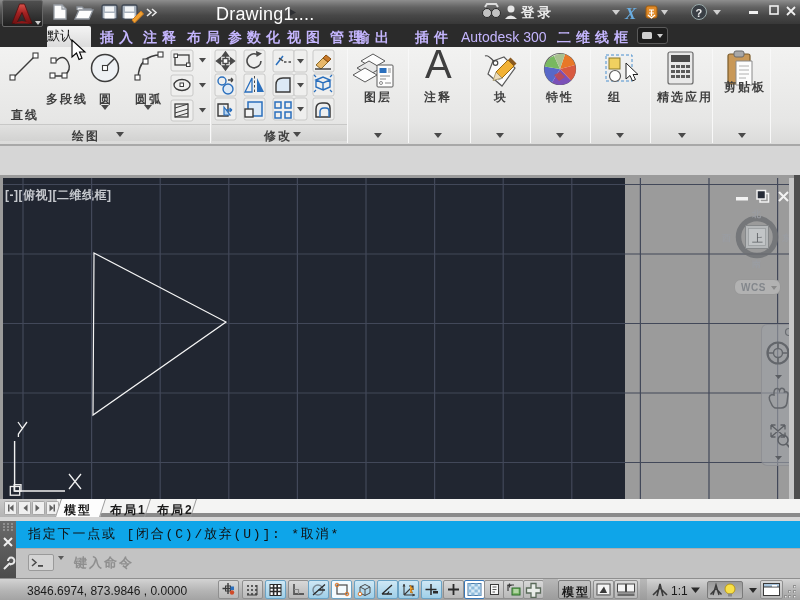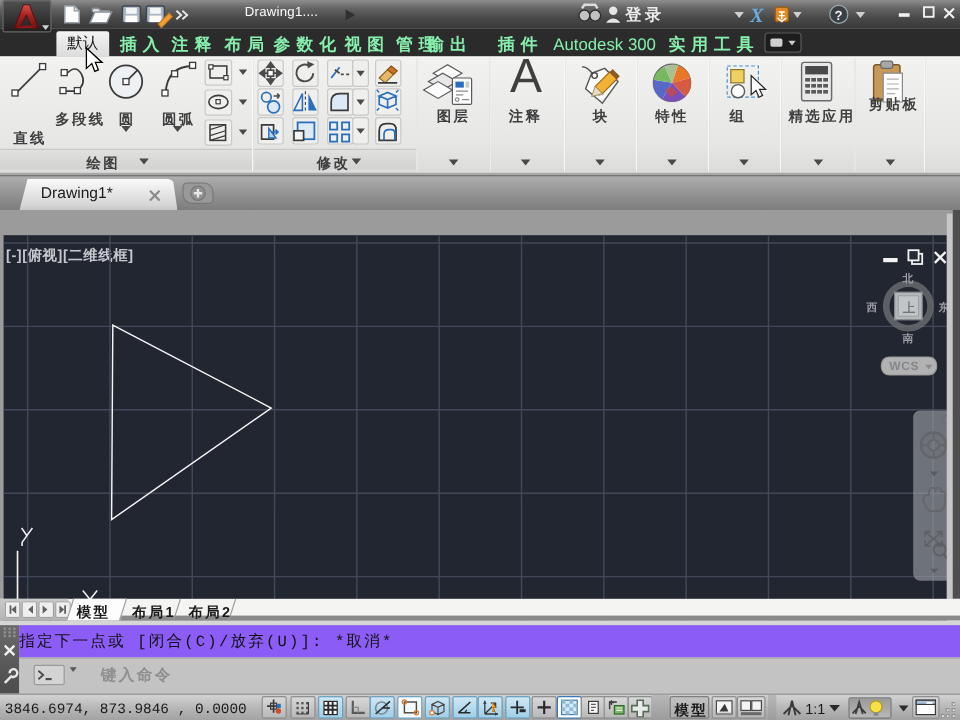--- a/index.html
+++ b/index.html
@@ -1,54 +1,54 @@
 <!DOCTYPE html>
 <html><head><meta charset="utf-8">
 <style>
 *{margin:0;padding:0;box-sizing:border-box}
 html,body{width:800px;height:600px;overflow:hidden;font-family:"Liberation Sans",sans-serif}
 #app{position:relative;width:800px;height:600px;background:#d6d6d6}
 .abs{position:absolute}
 
 #titlebar{position:absolute;left:0;top:0;width:800px;height:24px;background:linear-gradient(180deg,#8e8e8e,#636363 30%,#474747 65%,#383838)}
 #appbtn{position:absolute;left:2px;top:0;width:41px;height:27px;background:linear-gradient(180deg,#4f4f4f,#1f1f1f);border:1px solid #666;border-radius:2px;z-index:5}
-#titletext{position:absolute;left:204px;top:4px;color:#fdfdfd;font-size:11px;letter-spacing:0.2px}
+#titletext{position:absolute;left:216px;top:4px;color:#fdfdfd;font-size:18px;letter-spacing:0.2px}
 #searchbox{position:absolute;left:300px;top:3px;width:176px;height:18px;background:#e3e3e3;border:1px solid #4a4a4a;border-radius:2px;color:#9a9a9a;font-size:11px;line-height:17px;padding-left:6px;letter-spacing:1px}
 .cjk{letter-spacing:2px;font-weight:bold}
 #signin{position:absolute;left:521px;top:4px;color:#ececec;font-size:13.5px;letter-spacing:3px}
 
 #tabrow{position:absolute;left:0;top:24px;width:800px;height:23px;background:#2b2b2b}
-.rtab{position:absolute;top:5px;color:#86efac;font-size:14px;white-space:nowrap;letter-spacing:5px}
-#activetab{position:absolute;left:47px;top:2px;width:44px;height:21px;background:linear-gradient(180deg,#f4f4f4,#dcdcdc);border-radius:2px 2px 0 0;color:#1c1c1c;font-size:13px;text-align:center;line-height:20px}
+.rtab{position:absolute;top:5px;color:#c4b5fd;font-size:14px;white-space:nowrap;letter-spacing:5px}
+#activetab{position:absolute;left:47px;top:2px;width:44px;height:21px;background:linear-gradient(180deg,#f4f4f4,#dcdcdc);border-radius:2px 2px 0 0;color:#1c1c1c;font-size:13px;text-align:left;line-height:20px}
 
 #ribbon{position:absolute;left:0;top:47px;width:800px;height:99px;background:linear-gradient(180deg,#f2f2f1,#e6e6e5 75%,#dadad9)}
 #ribbon .sep{position:absolute;top:2px;width:1px;height:94px;background:#b9b9b8;border-right:1px solid #f8f8f8}
 .plabel{position:absolute;top:81px;font-size:12px;color:#3f3f3f;white-space:nowrap;font-weight:bold}
 .pstrip{position:absolute;top:77px;height:17px;background:linear-gradient(180deg,#e1e1e0,#d2d2d1);border-top:1px solid #c8c8c7}
 .caret{display:inline-block;width:0;height:0;border-left:4px solid transparent;border-right:4px solid transparent;border-top:5px solid #4a4a4a;vertical-align:middle}
 
 #filebar{position:absolute;left:0;top:146px;width:800px;height:29px;background:linear-gradient(180deg,#aeaeae,#8f8f8f 60%,#7d7d7d);border-top:1px solid #5f5f5f}
 #ftab{position:absolute;left:16px;top:2px;width:132px;height:27px;background:linear-gradient(180deg,#fafafa,#d6d6d6 80%,#c4c4c4);border-radius:8px 10px 0 0;clip-path:polygon(0 100%,7px 0,calc(100% - 4px) 0,100% 100%)}
 #fplus{position:absolute;left:152px;top:5px;width:26px;height:18px;background:#999;border:1px solid #777;border-radius:4px 8px 4px 8px}
 
 #canvasframe{position:absolute;left:0;top:175px;width:800px;height:324px;background:#9b9b9b}
-#canvas{position:absolute;left:3px;top:21px;width:786px;height:321px;background:#212631}
+#canvas{position:absolute;left:3px;top:3px;width:622px;height:321px;background:#212631}
 #scrollv{position:absolute;left:789px;top:3px;width:5px;height:321px;background:#c7c7c7}
 #rframe{position:absolute;left:794px;top:0;width:6px;height:324px;background:#4e4e4e}
 #vplabel{position:absolute;left:2px;top:9px;color:#c6c9ce;font-size:12px;letter-spacing:0.5px}
 
 #layoutbar{position:absolute;left:0;top:499px;width:800px;height:18px;background:#f4f4f3;border-bottom:4px solid #8a8a8a}
 
 #cmdarea{position:absolute;left:0;top:521px;width:800px;height:57px;background:#bcbcbc}
 #cmdstrip{position:absolute;left:0;top:0;width:16px;height:57px;background:linear-gradient(180deg,#6a6a6a,#4c4c4c)}
-#cmdline1{position:absolute;left:16px;top:0;width:784px;height:27px;background:#8b5cf6;font-family:"Liberation Mono",monospace;font-size:13px;color:#111;line-height:27px;letter-spacing:1.8px}
+#cmdline1{position:absolute;left:16px;top:0;width:784px;height:27px;background:#0ea5e9;font-family:"Liberation Mono",monospace;font-size:13px;color:#111;line-height:27px;padding-left:12px;letter-spacing:1.8px}
 #cmdline2{position:absolute;left:16px;top:27px;width:784px;height:30px;background:#c3c3c3;border-top:1px solid #adadad}
 
 #statusbar{position:absolute;left:0;top:578px;width:800px;height:22px;background:linear-gradient(180deg,#d3d3d3,#b5b5b5 55%,#a3a3a3);border-top:1px solid #8f8f8f}
-#coords{position:absolute;left:4px;top:5px;font-size:12px;color:#1a1a1a;font-family:Liberation Mono, monospace}
+#coords{position:absolute;left:27px;top:5px;font-size:12px;color:#1a1a1a;font-family:Liberation Sans, sans-serif}
 .sbtn{position:absolute;top:1px;width:21px;height:19px;background:linear-gradient(180deg,#d8d8d8,#b8b8b8);border:1px solid #8f8f8f;border-radius:2px}
 .sbtn.on{background:linear-gradient(180deg,#cfe8f5,#9fcfe8);border-color:#6ba3c5}
 </style></head>
 <body>
 <div id="app">
   <div id="titlebar">
     <svg class="abs" style="left:0;top:0" width="800" height="24">
 
       <g stroke="#f5f5f5" fill="none" stroke-width="1.3">
         <path d="M54 5 h8 l4 4 v10 h-12 z" fill="#fdfdfd" stroke="#9aa0a8"></path>
@@ -115,21 +115,21 @@
     <div id="activetab">默认</div>
     <span class="rtab cjk" style="left:100px">插入</span>
     <span class="rtab cjk" style="left:143px">注释</span>
     <span class="rtab cjk" style="left:187px">布局</span>
     <span class="rtab cjk" style="left:228px">参数化</span>
     <span class="rtab cjk" style="left:287px">视图</span>
     <span class="rtab cjk" style="left:330px">管理</span>
     <span class="rtab cjk" style="left:356px">输出</span>
     <span class="rtab cjk" style="left:415px">插件</span>
     <span class="rtab" style="left:461px;letter-spacing:0">Autodesk 300</span>
-    <span class="rtab cjk" style="left:557px">实用工具</span>
+    <span class="rtab cjk" style="left:557px">二维线框</span>
     <span class="abs" style="left:637px;top:3px;width:31px;height:17px;background:#1d1d1d;border:1px solid #5a5a5a;border-radius:3px">
       <svg width="29" height="15">
           <rect x="4" y="4" width="10" height="7" rx="1.5" fill="#cfcfcf"></rect>
           <path d="M19 6 l6 0 -3 4 z" fill="#cfcfcf"></path>
         </svg>
     </span>
     <svg class="abs" style="left:69px;top:15px;z-index:9" width="20" height="26">
       <path d="M3 1 L3 18 L7.5 14 L10 20.5 L13 19.2 L10.5 13 L16 13 Z" fill="#fff" stroke="#000" stroke-width="1.1"></path>
     </svg>
   </div>
@@ -374,34 +374,20 @@
     <svg class="abs" style="left:714px;top:2px" width="56" height="75">
       <rect x="14" y="5" width="22" height="30" rx="2" fill="#c89858" stroke="#7a5a28" stroke-width="1.2"></rect>
       <rect x="20" y="2" width="10" height="6" rx="2" fill="#a8a8a8" stroke="#6a6a6a"></rect>
       <path d="M22 12 h16 v24 h-16 z" fill="#fdfdfd" stroke="#8a8a8a"></path>
       <path d="M25 17 h10 M25 21 h10 M25 25 h10 M25 29 h7" stroke="#b0b0b0" stroke-width="1"></path>
     </svg>
     <span class="plabel cjk" style="left:724px;top:32px">剪贴板</span>
     <span class="caret abs" style="left:738px;top:86px"></span>
     <div class="sep" style="left:770px"></div>
     <div class="abs" style="left:0;top:97px;width:800px;height:2px;background:#a8a8a8"></div>
-  </div>
-  <div id="filebar">
-    <div id="ftab">
-      <span class="abs" style="left:18px;top:4px;font-size:13px;color:#1a1a1a">Drawing1*</span>
-      <svg class="abs" style="left:107px;top:8px" width="12" height="12">
-          <path d="M2 2 l8 8 M10 2 l-8 8" stroke="#8a8a8a" stroke-width="1.8"></path>
-        </svg>
-    </div>
-    <div id="fplus">
-      <svg width="24" height="16">
-          <circle cx="12" cy="8" r="6" fill="#8f8f8f" stroke="#777"></circle>
-          <path d="M12 4.5 v7 M8.5 8 h7" stroke="#e8e8e8" stroke-width="2"></path>
-        </svg>
-    </div>
   </div>
   <div id="canvasframe">
     <div id="canvas">
       <div id="vplabel" class="cjk">[-][俯视][二维线框]</div>
       <svg class="abs" style="left:0;top:0" width="786" height="321">
         <path d="M20 0 V321 M88.6 0 V321 M157.2 0 V321 M225.8 0 V321 M294.4 0 V321 M363 0 V321 M431.6 0 V321 M500.2 0 V321 M568.8 0 V321 M637.4 0 V321 M706 0 V321 M774.6 0 V321 M0 6.5 H786 M0 76 H786 M0 145.5 H786 M0 215 H786 M0 284.5 H786" stroke="#424859" stroke-width="1.2" fill="none"></path>
 
         <polygon points="91,75 223,144 90,237" fill="none" stroke="#f5f5f5" stroke-width="1.2"></polygon>
 
         <g stroke="#f0f0f0" stroke-width="1.4" fill="none">
@@ -502,21 +488,21 @@
     </div>
     <div id="cmdline1">指定下一点或 [闭合(C)/放弃(U)]: *取消*</div>
     <div id="cmdline2">
       <div class="abs" style="left:12px;top:5px;width:26px;height:17px;background:#d4d4d4;border:1px solid #9a9a9a;border-radius:2px">
         <svg width="24" height="15">
             <path d="M3 4 l4 3.5 -4 3.5" fill="none" stroke="#4a4a4a" stroke-width="1.5"></path>
             <rect x="9" y="10" width="5" height="1.8" fill="#4a4a4a"></rect>
           </svg>
       </div>
       <span class="abs" style="left:42px;top:7px;width:0;height:0;border-left:3.5px solid transparent;border-right:3.5px solid transparent;border-top:4.5px solid #5a5a5a"></span>
-      <span class="abs cjk" style="left:68px;top:5px;font-size:13px;color:#8f8f8f">键入命令</span>
+      <span class="abs cjk" style="left:58px;top:5px;font-size:13px;color:#8f8f8f">键入命令</span>
     </div>
   </div>
   <div id="statusbar">
     <div id="coords">3846.6974, 873.9846 , 0.0000</div>
     <div class="sbtn" style="left:218px"><svg width="19" height="17">
           <path d="M9 2 v11 M3.5 7.5 h11" stroke="#3a3a3a" stroke-width="1.4"></path>
           <rect x="6.5" y="5" width="5" height="5" fill="none" stroke="#3a3a3a"></rect>
           <circle cx="13" cy="11.5" r="2.2" fill="#d04a28"></circle>
           <rect x="11.5" y="5.5" width="3.5" height="3.5" fill="#2a6fbd"></rect>
         </svg></div>

